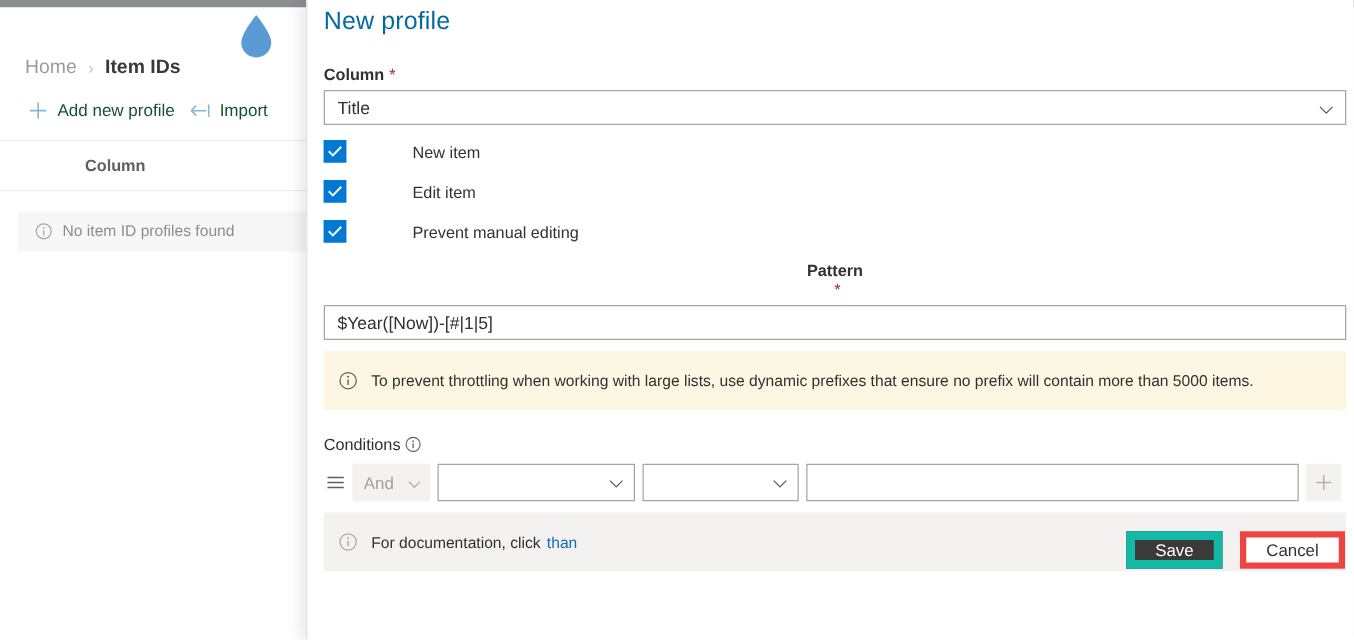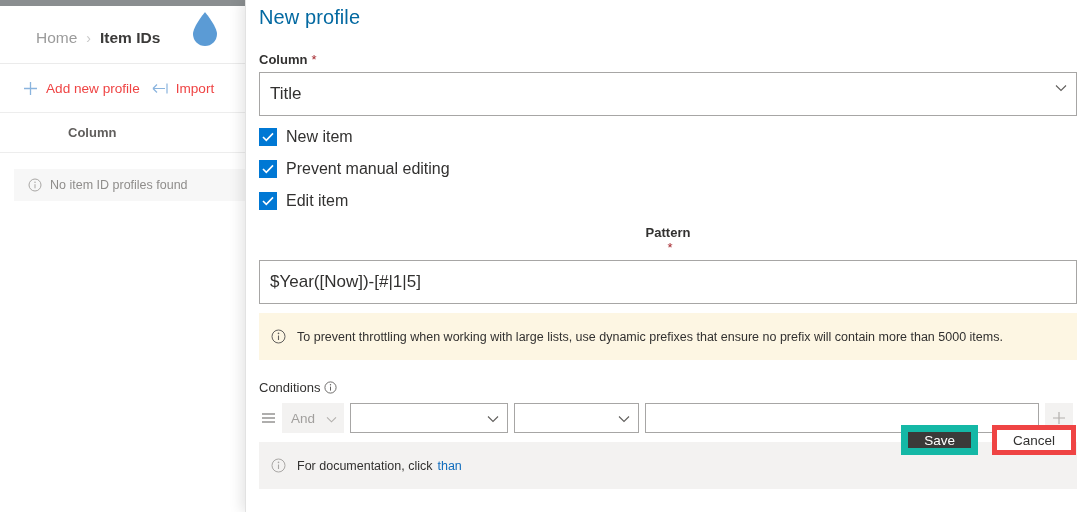--- a/index.html
+++ b/index.html
@@ -20,22 +20,22 @@
     background:#8a8e90;
   }
 
   
   .page {
     position:absolute; left:0; top:6px; width:245px; height:506px;
     background:#ffffff;
   }
 
   .breadcrumb {
-    position:absolute; left:0; top:6px; width:245px; height:52px;
-    display:flex; align-items:center; padding-left:36px;
+    position:absolute; left:0; top:22px; width:245px; height:52px;
+    display:flex; align-items:center; padding-left:20px;
     border-bottom:1px solid #ebebeb;
     background:#fff;
   }
   .bc-home { font-size:15.5px; color:#9b9b9b; font-weight:400; }
   .bc-sep  { font-size:14px; color:#c8c8c8; margin:0 9px; }
   .bc-cur  { font-size:15.5px; color:#3b3a39; font-weight:700; }
 
   .logo-drop {
     position:absolute; left:190px; top:5px; width:30px; height:36px;
   }
@@ -47,21 +47,21 @@
     background:#fff;
   }
   .cmd-item {
     display:flex; align-items:center; height:32px; margin-right:12px;
     cursor:default; white-space:nowrap;
   }
   .cmd-ico {
     width:17px; height:17px; margin-right:7px; color:#7aa8d6;
     display:flex; align-items:center; justify-content:center;
   }
-  .cmd-lbl { font-size:13.6px; color:#ef4444; }
+  .cmd-lbl { font-size:13.6px; color:#14532d; }
 
   
   .list-head {
     position:absolute; left:0; top:106px; width:245px; height:41px;
     border-top:1px solid #ededed; border-bottom:1px solid #ededed;
     display:flex; align-items:center; background:#fff;
   }
   .list-head-col {
     font-size:13px; color:#605e5c; font-weight:600;
     margin-left:68px;
@@ -95,37 +95,37 @@
 
   .form { position:absolute; left:13px; top:52px; width:818px; }
 
   .fld-label {
     font-size:13px; color:#323130; font-weight:600;
     margin-bottom:5px; display:flex; align-items:center;
   }
   .req { color:#a4262c; margin-left:4px; font-weight:400; font-size:13px; }
 
   .input {
-    width:818px; height:44px; border:1px solid #a7a6a5; background:#fff;
+    width:818px; height:28px; border:1px solid #a7a6a5; background:#fff;
     display:flex; align-items:center; padding:0 10px;
-    font-size:17px; color:#323130; position:relative;
+    font-size:14px; color:#323130; position:relative;
   }
   .input .chev {
     position:absolute; right:9px; top:0; height:30px;
     display:flex; align-items:center; color:#605e5c;
   }
 
   .checks { margin-top:11px; }
   .check-row { display:flex; align-items:center; height:20px; margin-bottom:12px; }
   .cbox {
     width:18px; height:18px; background:#0078d4; border:1px solid #0078d4;
     display:flex; align-items:center; justify-content:center; margin-right:9px;
     flex:none;
   }
-  .check-lbl { font-size:16px; color:#323130; }
+  .check-lbl { font-size:13px; color:#323130;margin-left:44px; }
 
   .mt18 { margin-top:14px;flex-direction:column; }
 
   .msgbar {
     width:818px; min-height:28px; display:flex; align-items:flex-end;
     padding:16px 12px; margin-top:9px; font-size:12.5px; color:#323130;
   }
   .msgbar.warn { background:#fdf6e3; }
   .msgbar.info { background:#f3f2f1; }
   .msg-ico {
@@ -264,29 +264,29 @@
               </svg>
           </span>
           <span class="check-lbl">New item</span>
         </div>
         <div class="check-row">
           <span class="cbox">
             <svg width="12" height="10" viewBox="0 0 12 10">
                 <path d="M1 5 L4.3 8.3 L11 1.4" stroke="#ffffff" stroke-width="1.6" fill="none"></path>
               </svg>
           </span>
-          <span class="check-lbl">Prevent manual editing</span>
+          <span class="check-lbl">Edit item</span>
         </div>
         <div class="check-row">
           <span class="cbox">
             <svg width="12" height="10" viewBox="0 0 12 10">
                 <path d="M1 5 L4.3 8.3 L11 1.4" stroke="#ffffff" stroke-width="1.6" fill="none"></path>
               </svg>
           </span>
-          <span class="check-lbl">Edit item</span>
+          <span class="check-lbl">Prevent manual editing</span>
         </div>
       </div>
 
       <div class="fld-label mt18">
         <span>Pattern</span>
         <span class="req">*</span>
       </div>
       <div class="input">
         <span>$Year([Now])-[#|1|5]</span>
       </div>

